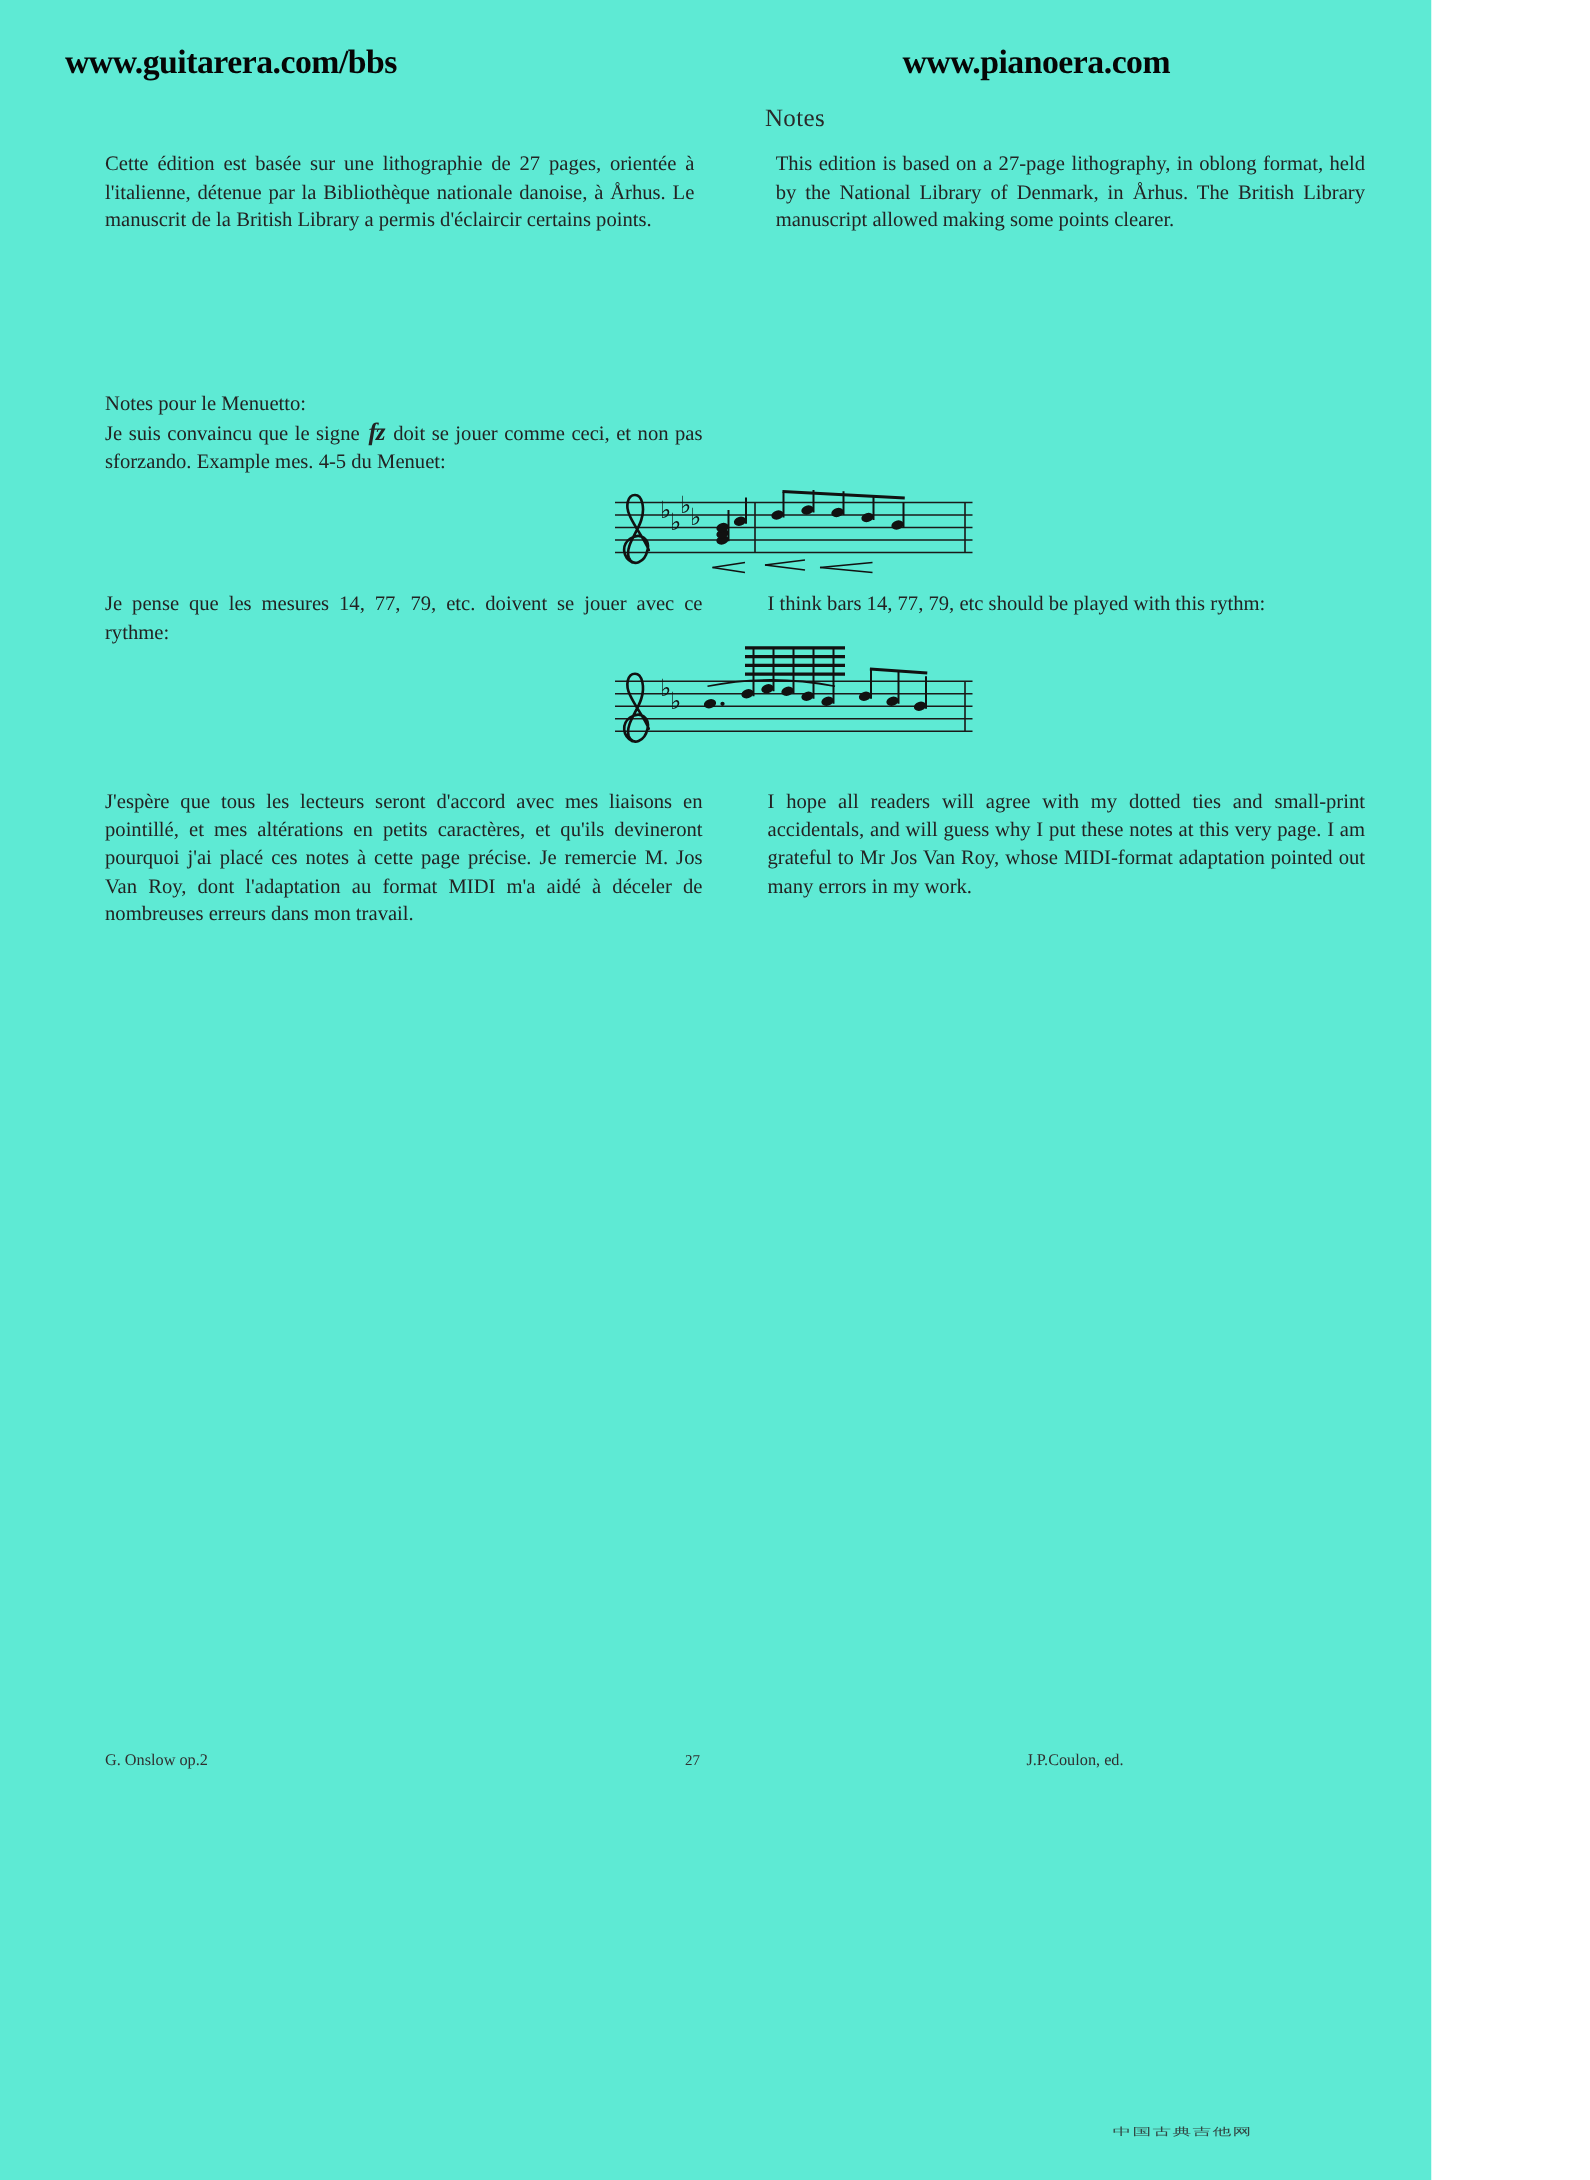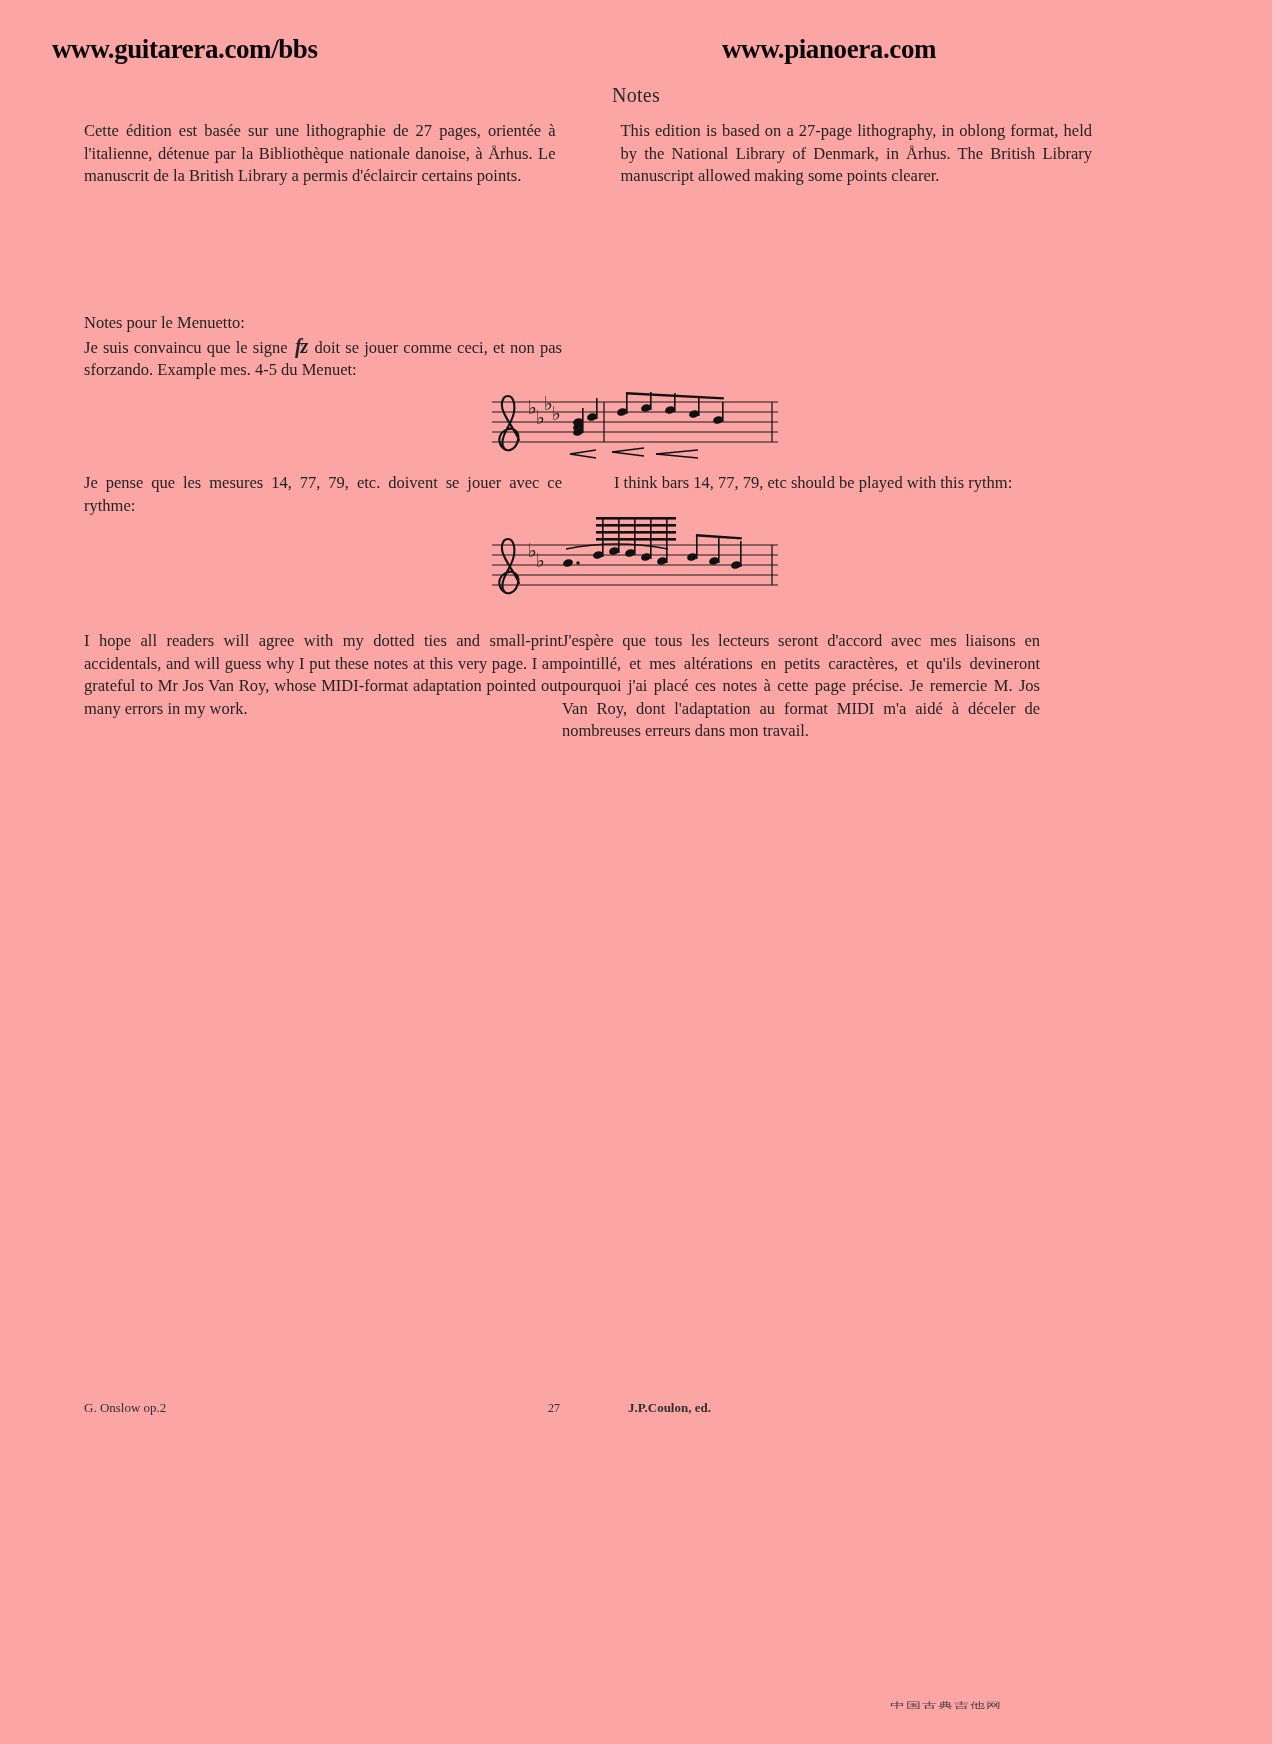--- a/index.html
+++ b/index.html
@@ -6,23 +6,23 @@
     margin: 0;
     padding: 0;
     background: #ffffff;
   }
   body {
     font-family: "Liberation Serif", "DejaVu Serif", serif;
     color: #1a1a1a;
   }
   #page {
     position: relative;
-    width: 1272px;
+    width: 1145px;
     height: 1744px;
-    background: #fca5a5;
+    background: #5eead4;
     overflow: hidden;
   }
 
   
   .banner {
     position: absolute;
     top: 34px;
     left: 0;
     width: 1272px;
     height: 40px;
@@ -126,21 +126,21 @@
     left: 84px;
     top: 1400px;
     width: 1008px;
     font-size: 13px;
     color: #303030;
     display: flex;
     align-items: baseline;
   }
   .footer-left   { flex: 1 1 0; text-align: left; }
   .footer-center { flex: 0 0 auto; width: 80px; text-align: left; font-size: 12px; }
-  .footer-right  { flex: 1 1 0; text-align: left; font-weight: bold; }
+  .footer-right  { flex: 1 1 0; text-align: center; }
 
   
   .scan-artifact {
     position: absolute;
     left: 890px;
     top: 1700px;
     width: 300px;
     height: 22px;
     overflow: hidden;
     opacity: 0.85;
@@ -309,25 +309,25 @@
           <rect x="210" y="29" width="46" height="2.4" transform="rotate(4 210 29)"></rect>
         </g>
 
         <path d="M80 44 Q130 34 182 44" stroke="#111" stroke-width="1.4" fill="none"></path>
 
         <line x1="286" y1="40" x2="286" y2="80" stroke="#1a1a1a" stroke-width="1.3"></line>
       </svg>
     </div>
 
     <div class="two-col" id="block-closing">
+      <div class="col left">
+        <p>J'espère que tous les lecteurs seront d'accord avec mes liaisons en pointillé, et mes altérations en petits caractères, et qu'ils devineront pourquoi j'ai placé ces notes à cette page précise. Je remercie M. Jos Van Roy, dont l'adaptation au format MIDI m'a aidé à déceler de nombreuses erreurs dans mon travail.</p>
+      </div>
       <div class="col right">
         <p>I hope all readers will agree with my dotted ties and small-print accidentals, and will guess why I put these notes at this very page. I am grateful to Mr Jos Van Roy, whose MIDI-format adaptation pointed out many errors in my work.</p>
-      </div>
-      <div class="col left">
-        <p>J'espère que tous les lecteurs seront d'accord avec mes liaisons en pointillé, et mes altérations en petits caractères, et qu'ils devineront pourquoi j'ai placé ces notes à cette page précise. Je remercie M. Jos Van Roy, dont l'adaptation au format MIDI m'a aidé à déceler de nombreuses erreurs dans mon travail.</p>
       </div>
     </div>
 
 
     <div class="footer">
       <div class="footer-left">G. Onslow op.2</div>
       <div class="footer-center">27</div>
       <div class="footer-right">J.P.Coulon, ed.</div>
     </div>
 

